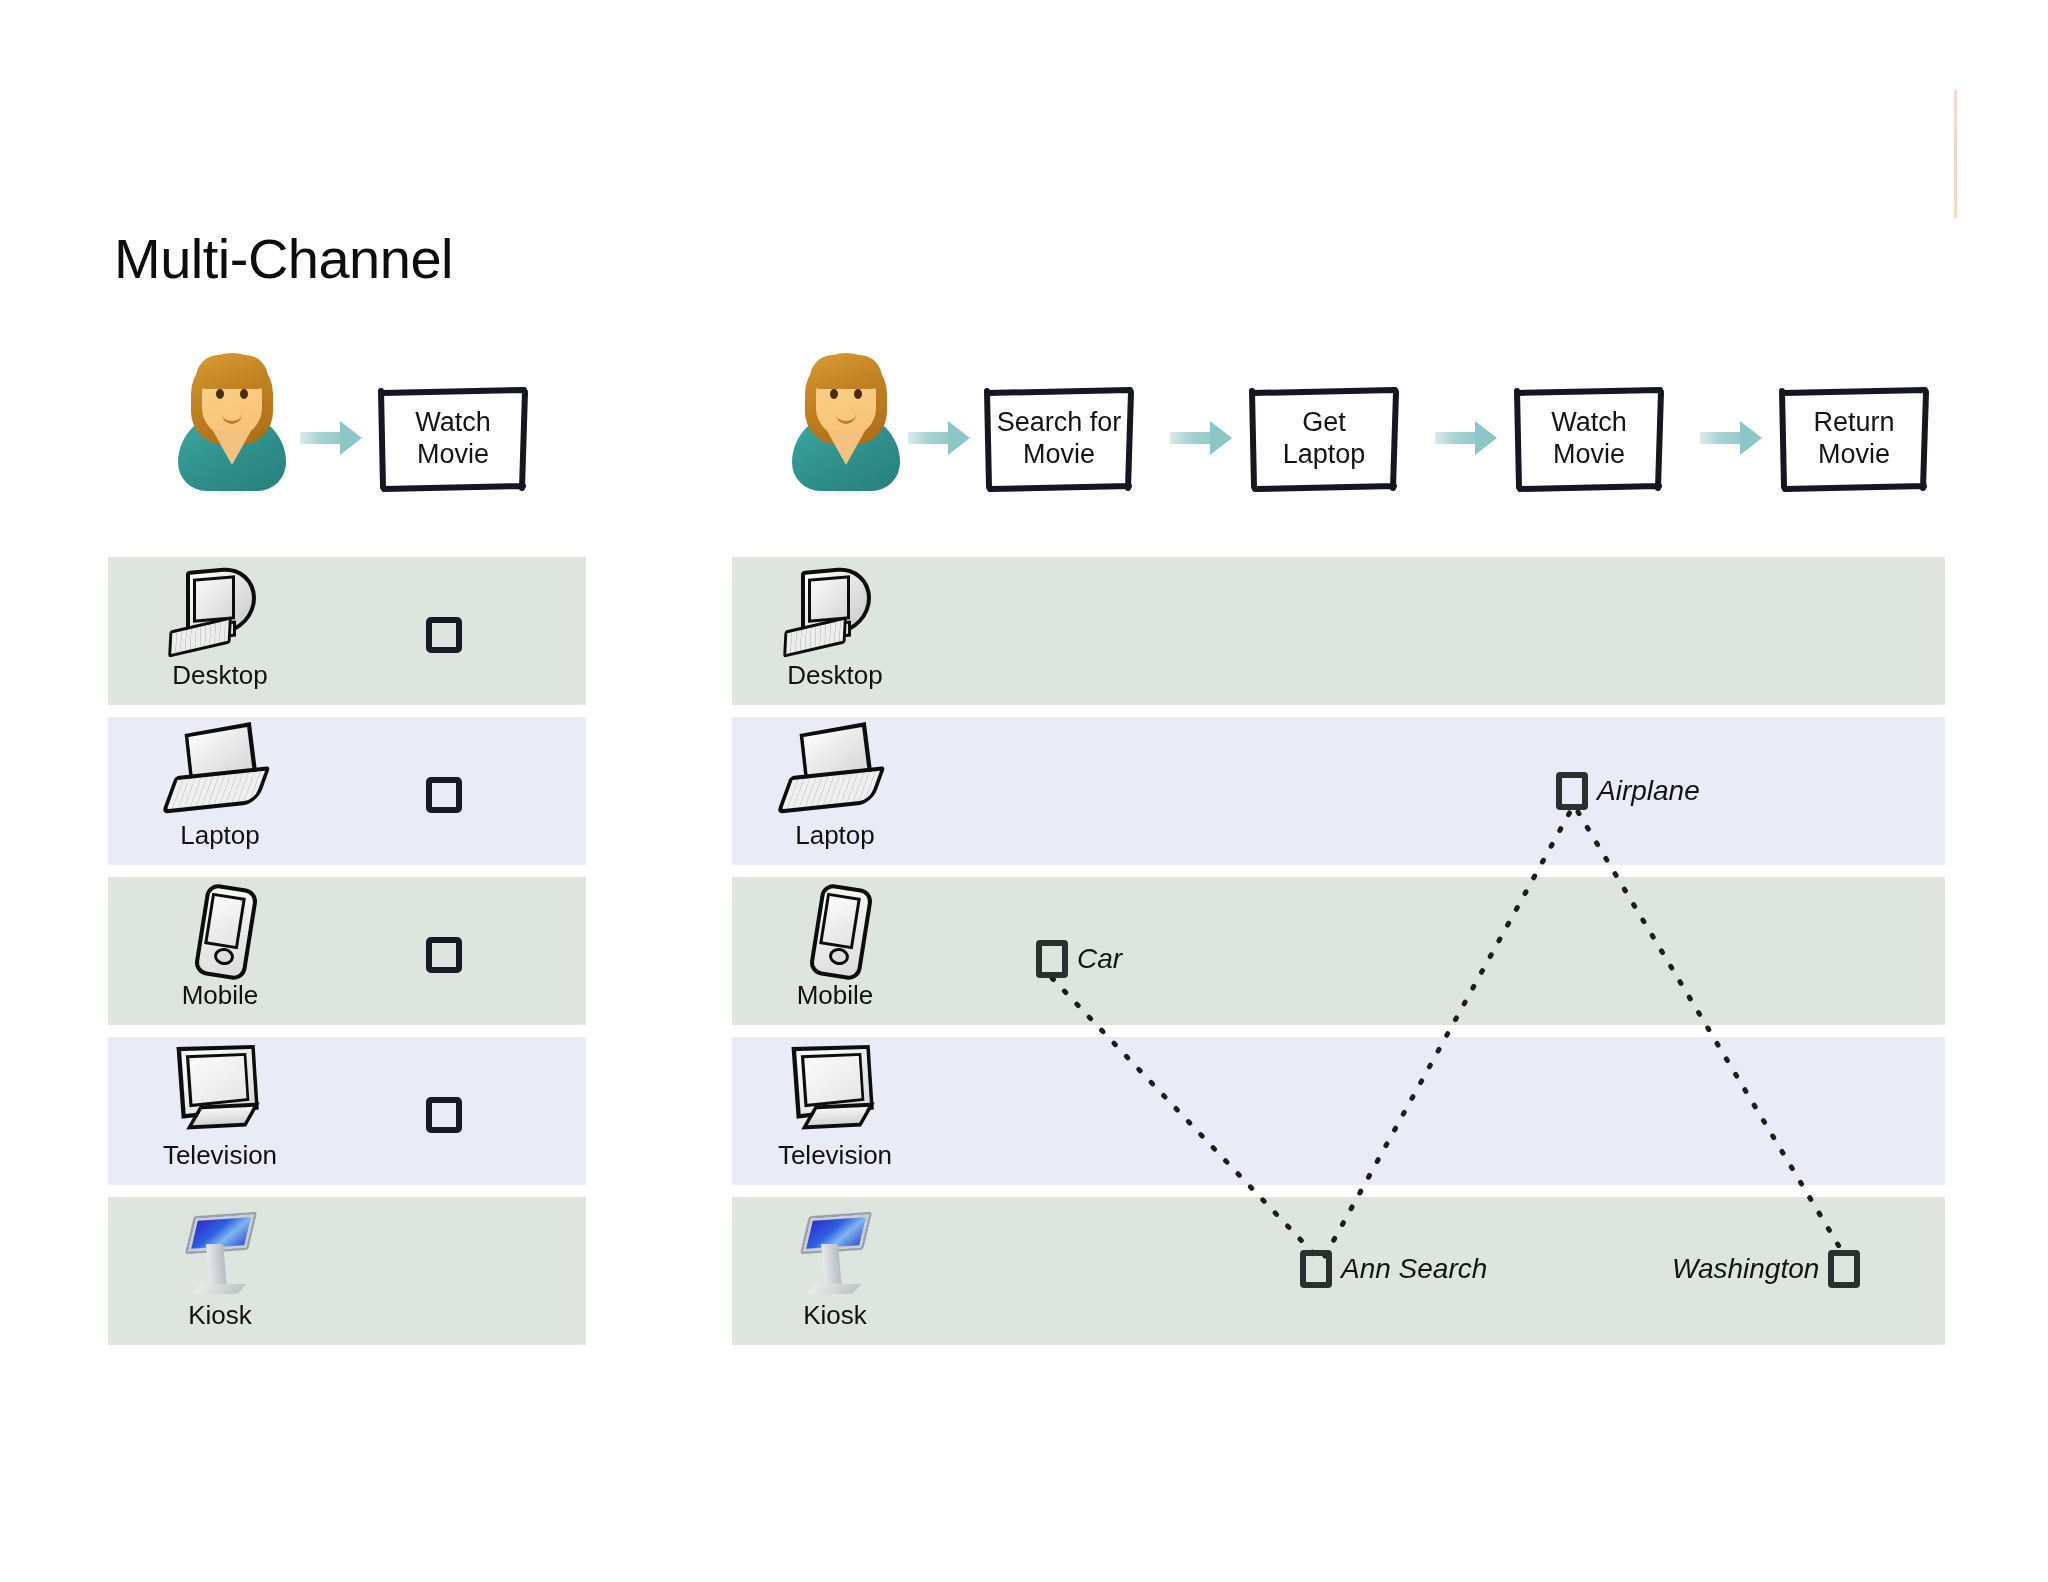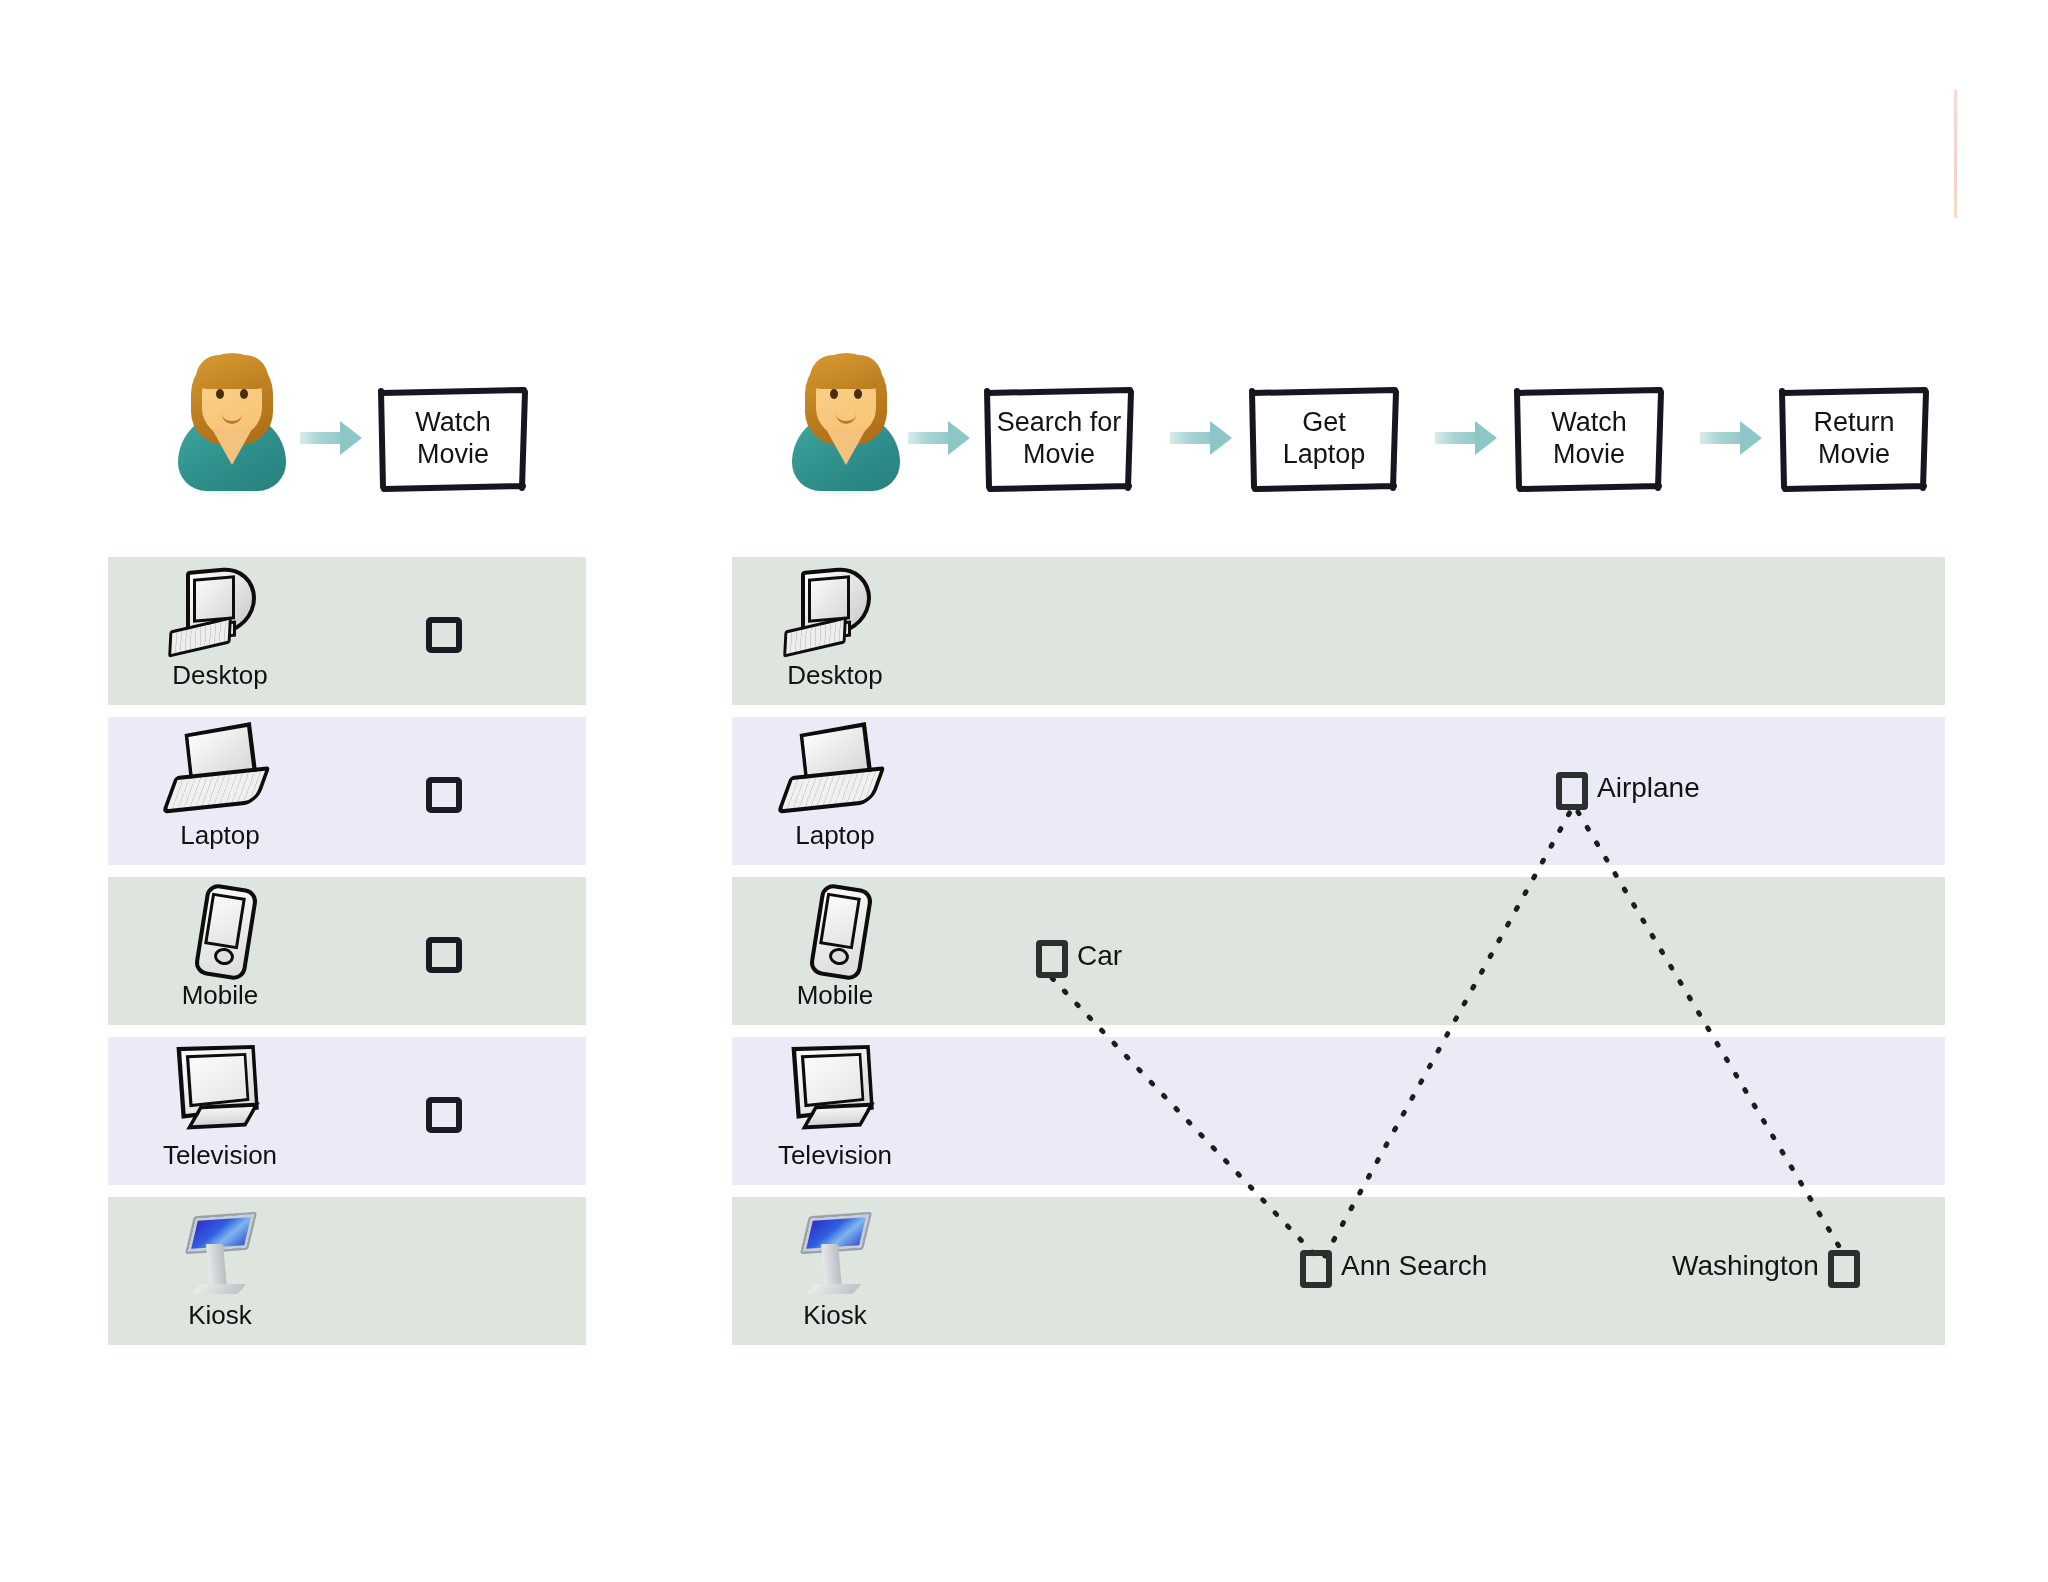--- a/index.html
+++ b/index.html
@@ -175,38 +175,39 @@
     position:absolute;left:36px;top:78px;width:46px;height:10px;
     background:linear-gradient(to right,#ececec,#bfc3c7);
     transform:skewX(-42deg);border-radius:2px;
   }
 
   
   .chk{
     position:absolute;width:36px;height:36px;border:6px solid #191a24;border-radius:5px;
     background:transparent;box-sizing:border-box;
   }
-  .node{position:absolute;display:flex;align-items:flex-start;gap:9px;}
+  .node{position:absolute;display:flex;align-items:center;gap:9px;font-style:italic;}
   .node .nbox{
     width:32px;height:38px;border:6px solid #2b302f;border-radius:4px;
     box-sizing:border-box;background:transparent;flex:0 0 auto;
   }
   .node .nlabel{font-size:28px;color:#141414;white-space:nowrap;}
   .node.rtl{flex-direction:row-reverse;}
 
   
   .links{position:absolute;left:0;top:0;width:2048px;height:1582px;pointer-events:none;}
 </style>
 </head>
 <body>
 
 <div class="canvas">
 
   <div class="pink-line"></div>
 
+  <div class="panel-title" id="title-left">Multi-Channel</div>
 
   <div class="persona" style="left:176px;top:345px;">
     <div class="shadow"></div>
     <div class="body"></div>
     <div class="hair-back"></div>
     <div class="face"></div>
     <div class="fringe"></div>
     <div class="eye l"></div>
       <div class="eye r"></div>
     <div class="mouth"></div>

